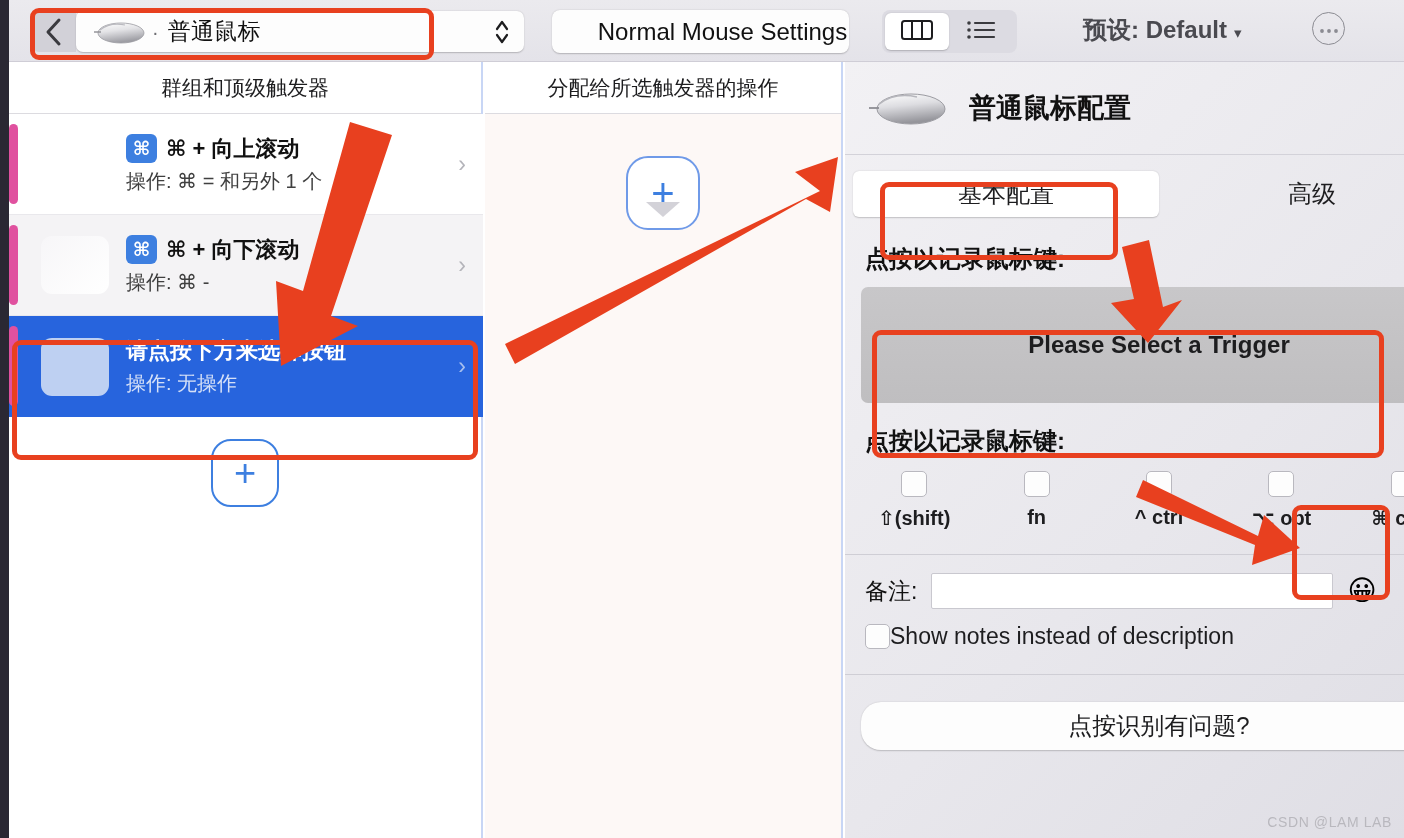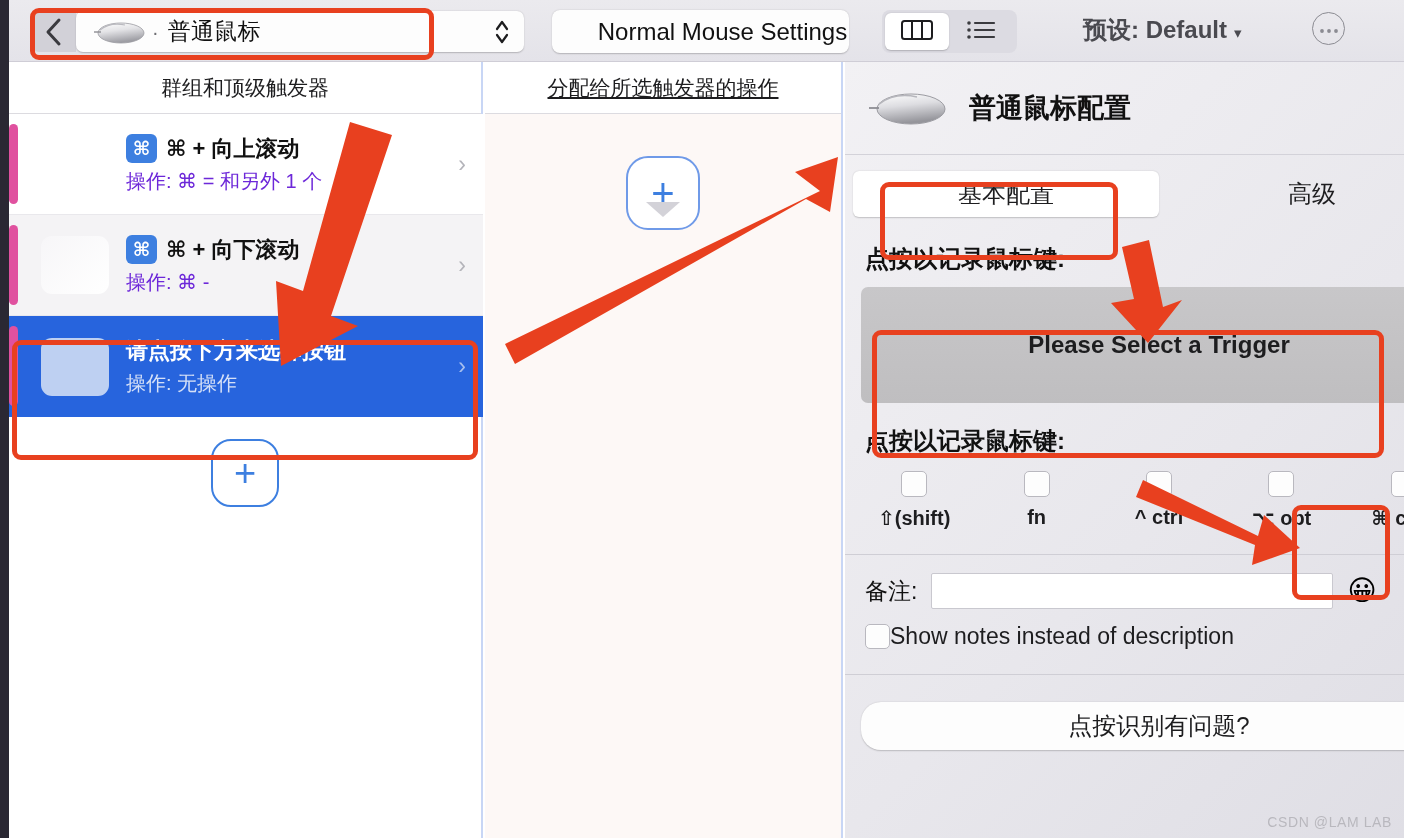--- a/index.html
+++ b/index.html
@@ -102,21 +102,21 @@
     background: linear-gradient(135deg,#f2f1f4 0%, #e8e7ec 55%, #dedde4 100%);
   }
 
   .col-header {
     height: 52px; width: 100%;
     background: #ffffff;
     border-bottom: 1px solid #dcdbe0;
     display: flex; align-items: center; justify-content: center;
     font-size: 21px; color: #1d1d1f;
   }
-  .col-mid .col-header { background:#ffffff;text-decoration:underline; }
+  .col-mid .col-header { background:#ffffff; }
 
   
   .row {
     position: relative; height: 101px; width: 474px;
     display: flex; align-items: center;
     border-bottom: 1px solid #e9e8ec;
   }
   .row.r1 { background:#ffffff; }
   .row.r2 { background:#f4f3f5; }
   .row.selected { background:#2764dd; border-bottom: none; }
@@ -138,21 +138,21 @@
   .row-title {
     font-size: 22px; font-weight: bold; color: #111; white-space: nowrap;
     display: flex; align-items: center; gap: 9px;
   }
   .row.selected .row-title { color: #ffffff; }
   .cmd-badge {
     display: inline-flex; align-items: center; justify-content: center;
     width: 31px; height: 29px; border-radius: 6px;
     background: #3d7fe0; color: #fff; font-size: 19px; flex: 0 0 auto;
   }
-  .row-sub { font-size: 20px; color: #6d28d9; margin-top: 4px; white-space: nowrap; }
+  .row-sub { font-size: 20px; color: #404040; margin-top: 4px; white-space: nowrap; }
   .row.selected .row-sub { color: #d5e0f7; }
   .row-chev { margin-right: 17px; color: #b4b4ba; font-size: 23px; }
   .row.selected .row-chev { color: #a8c0ee; }
 
   .add-btn-wrap { display:flex; justify-content:center; padding-top: 22px; }
   .add-btn {
     width: 68px; height: 68px; border-radius: 20px;
     border: 2.5px solid #3d7fe0; background: #ffffff;
     display: flex; align-items: center; justify-content: center;
     color: #3d7fe0; font-size: 38px; font-weight: 300; line-height: 1;

